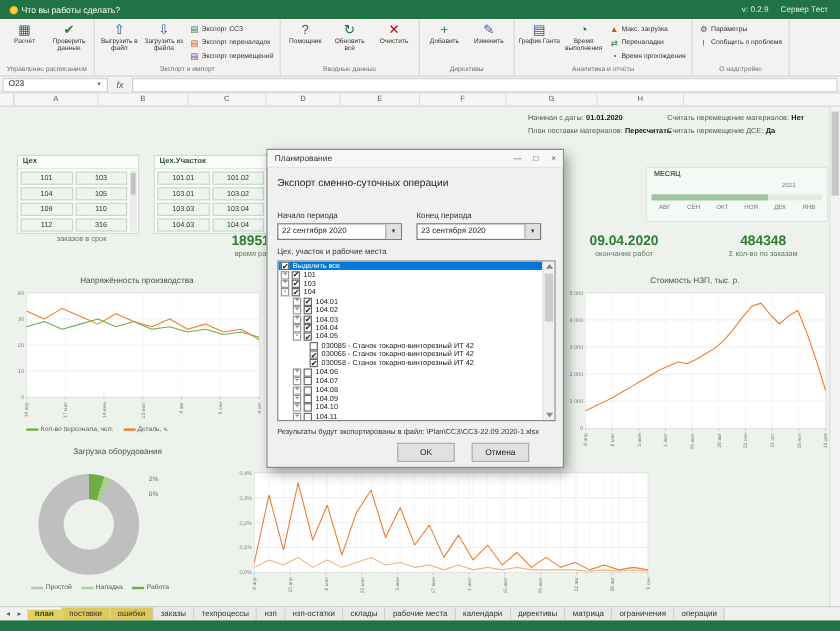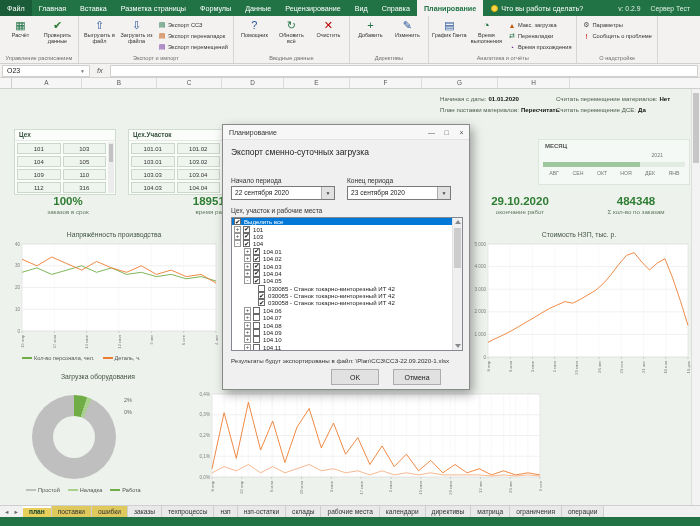--- a/index.html
+++ b/index.html
@@ -120,32 +120,20 @@
   #sheettabs { position:absolute; left:0; top:505px; width:700px; height:12px; background:#f1f1f1; border-top:1px solid #cfcfcf; display:flex; align-items:stretch; font-size:6.6px; overflow:hidden; }
   .navarrows { display:flex; align-items:center; gap:4px; padding:0 4px; color:#666; font-size:5.5px; }
   .stab { padding:0 6px; display:flex; align-items:center; border-right:1px solid #cfcfcf; background:#e9e9e9; color:#333; white-space:nowrap; }
   .stab.active { font-weight:bold; color:#143; box-shadow:inset 0 2px 0 #fff; }
   #statusbar { position:absolute; left:0; top:517px; width:700px; height:9px; background:#217346; }
 </style>
 </head>
 <body>
 
 <div id="titlebar">
-  <div id="ribbon-tabs" style="display:flex;">
-      <div class="rtab file">Файл</div>
-      <div class="rtab">Главная</div>
-      <div class="rtab">Вставка</div>
-      <div class="rtab">Разметка страницы</div>
-      <div class="rtab">Формулы</div>
-      <div class="rtab">Данные</div>
-      <div class="rtab">Рецензирование</div>
-      <div class="rtab">Вид</div>
-      <div class="rtab">Справка</div>
-      <div class="rtab active">Планирование</div>
-    </div>
   <div id="tellme">
     <span class="bulb"></span>
     <span>Что вы работы сделать?</span>
   </div>
   <div id="tb-right">
     <span>v: 0.2.9</span>
     <span>Сервер Тест</span>
   </div>
 </div>
 
@@ -335,29 +323,28 @@
         <span class="tl-month">АВГ</span>
         <span class="tl-month">СЕН</span>
         <span class="tl-month">ОКТ</span>
         <span class="tl-month">НОЯ</span>
         <span class="tl-month">ДЕК</span>
         <span class="tl-month">ЯНВ</span>
       </div>
     </div>
   <div id="kpis">
       <div class="kpi" style="left: 0px;">
-        <div class="kpi-v">100%</div>
         <div class="kpi-l">заказов в срок</div>
       </div>
       <div class="kpi" style="left: 152px;">
         <div class="kpi-v">189515,98</div>
         <div class="kpi-l">время работы, ч.</div>
       </div>
       <div class="kpi" style="left: 452px;">
-        <div class="kpi-v">29.10.2020</div>
+        <div class="kpi-v">09.04.2020</div>
         <div class="kpi-l">окончание работ</div>
       </div>
       <div class="kpi" style="left: 568px;">
         <div class="kpi-v">484348</div>
         <div class="kpi-l">Σ кол-во по заказам</div>
       </div>
     </div>
 
   <div class="chart-title" id="tension-title">Напряжённость производства</div>
   <svg class="chartsvg" id="chart-tension" width="212" height="112">
@@ -567,21 +554,21 @@
 
 <div id="dialog">
   <div id="dlg-titlebar">
     <span id="dlg-title">Планирование</span>
     <span class="controls">
       <span class="winbtn">—</span>
       <span class="winbtn">□</span>
       <span class="winbtn close">×</span>
     </span>
   </div>
-  <div id="dlg-heading">Экспорт сменно-суточных загрузка</div>
+  <div id="dlg-heading">Экспорт сменно-суточных операции</div>
 
   <div class="dlg-label" style="left:8px;top:52px;">Начало периода</div>
   <div class="dlg-label" style="left:124px;top:52px;">Конец периода</div>
 
   <div class="combo" style="left:8px;top:61px;">
     <span class="val">22 сентября 2020</span>
     <span class="arrow">▼</span>
   </div>
   <div class="combo" style="left:124px;top:61px;">
     <span class="val">23 сентября 2020</span>

